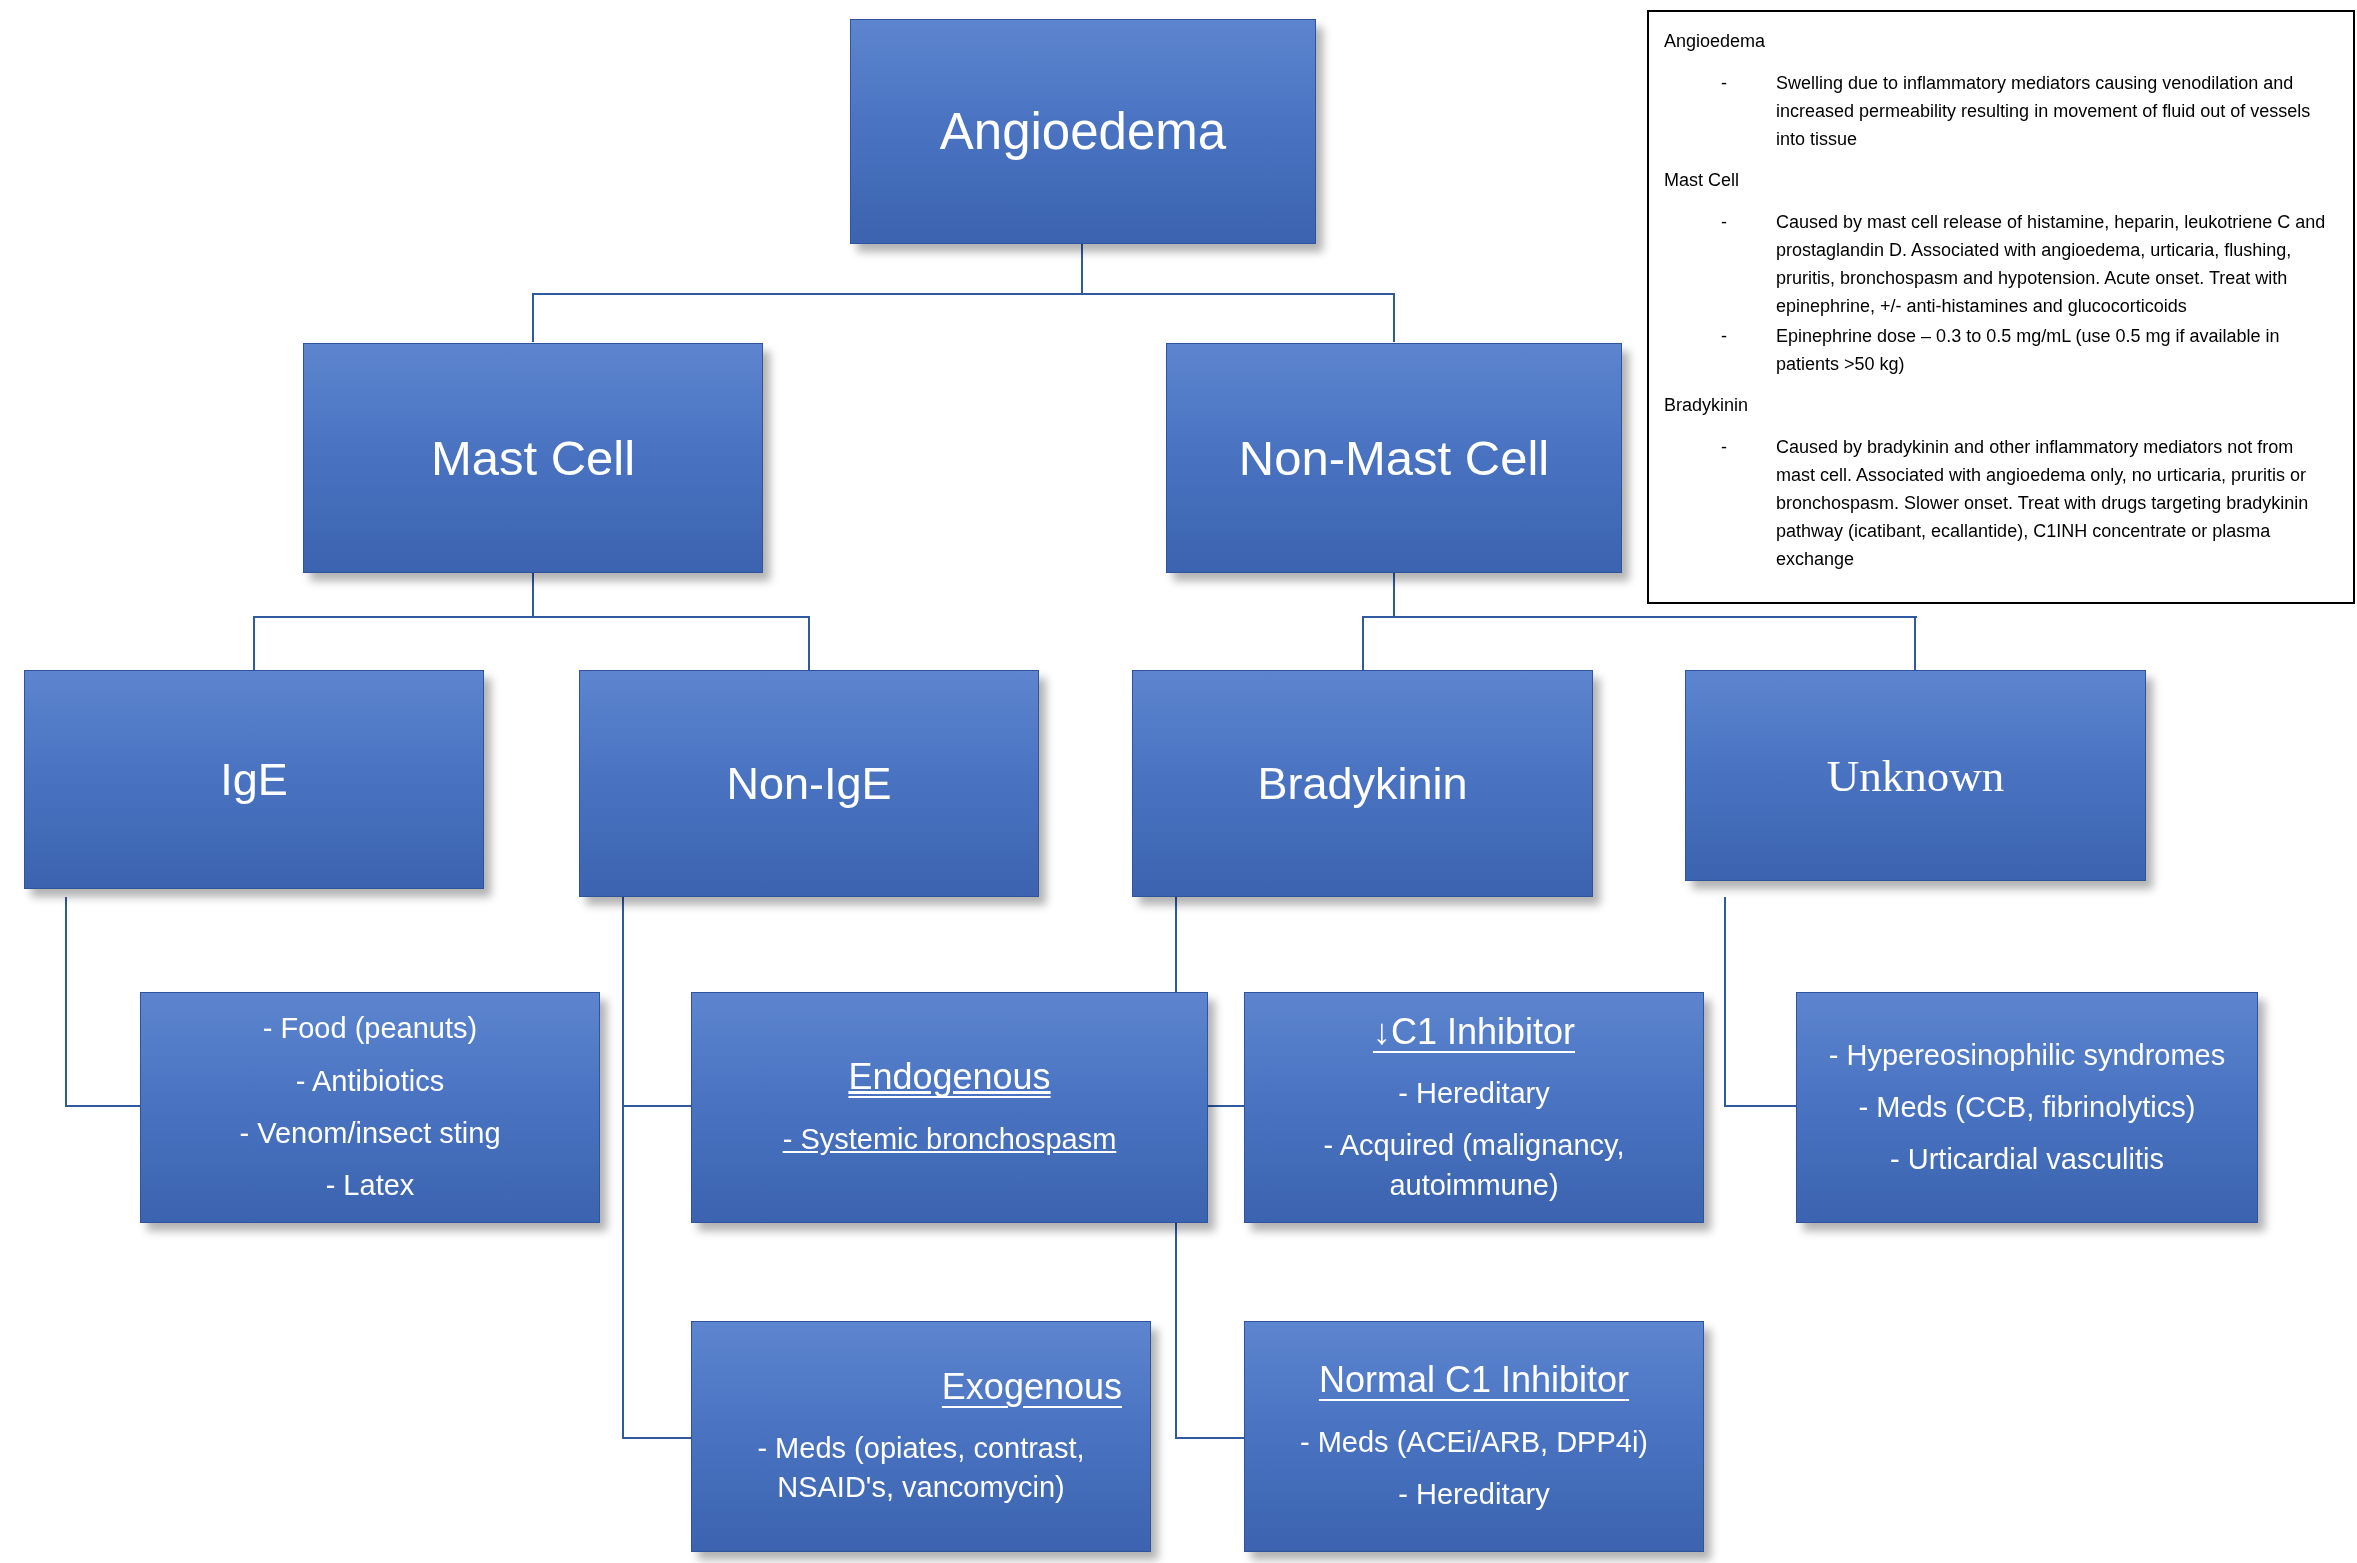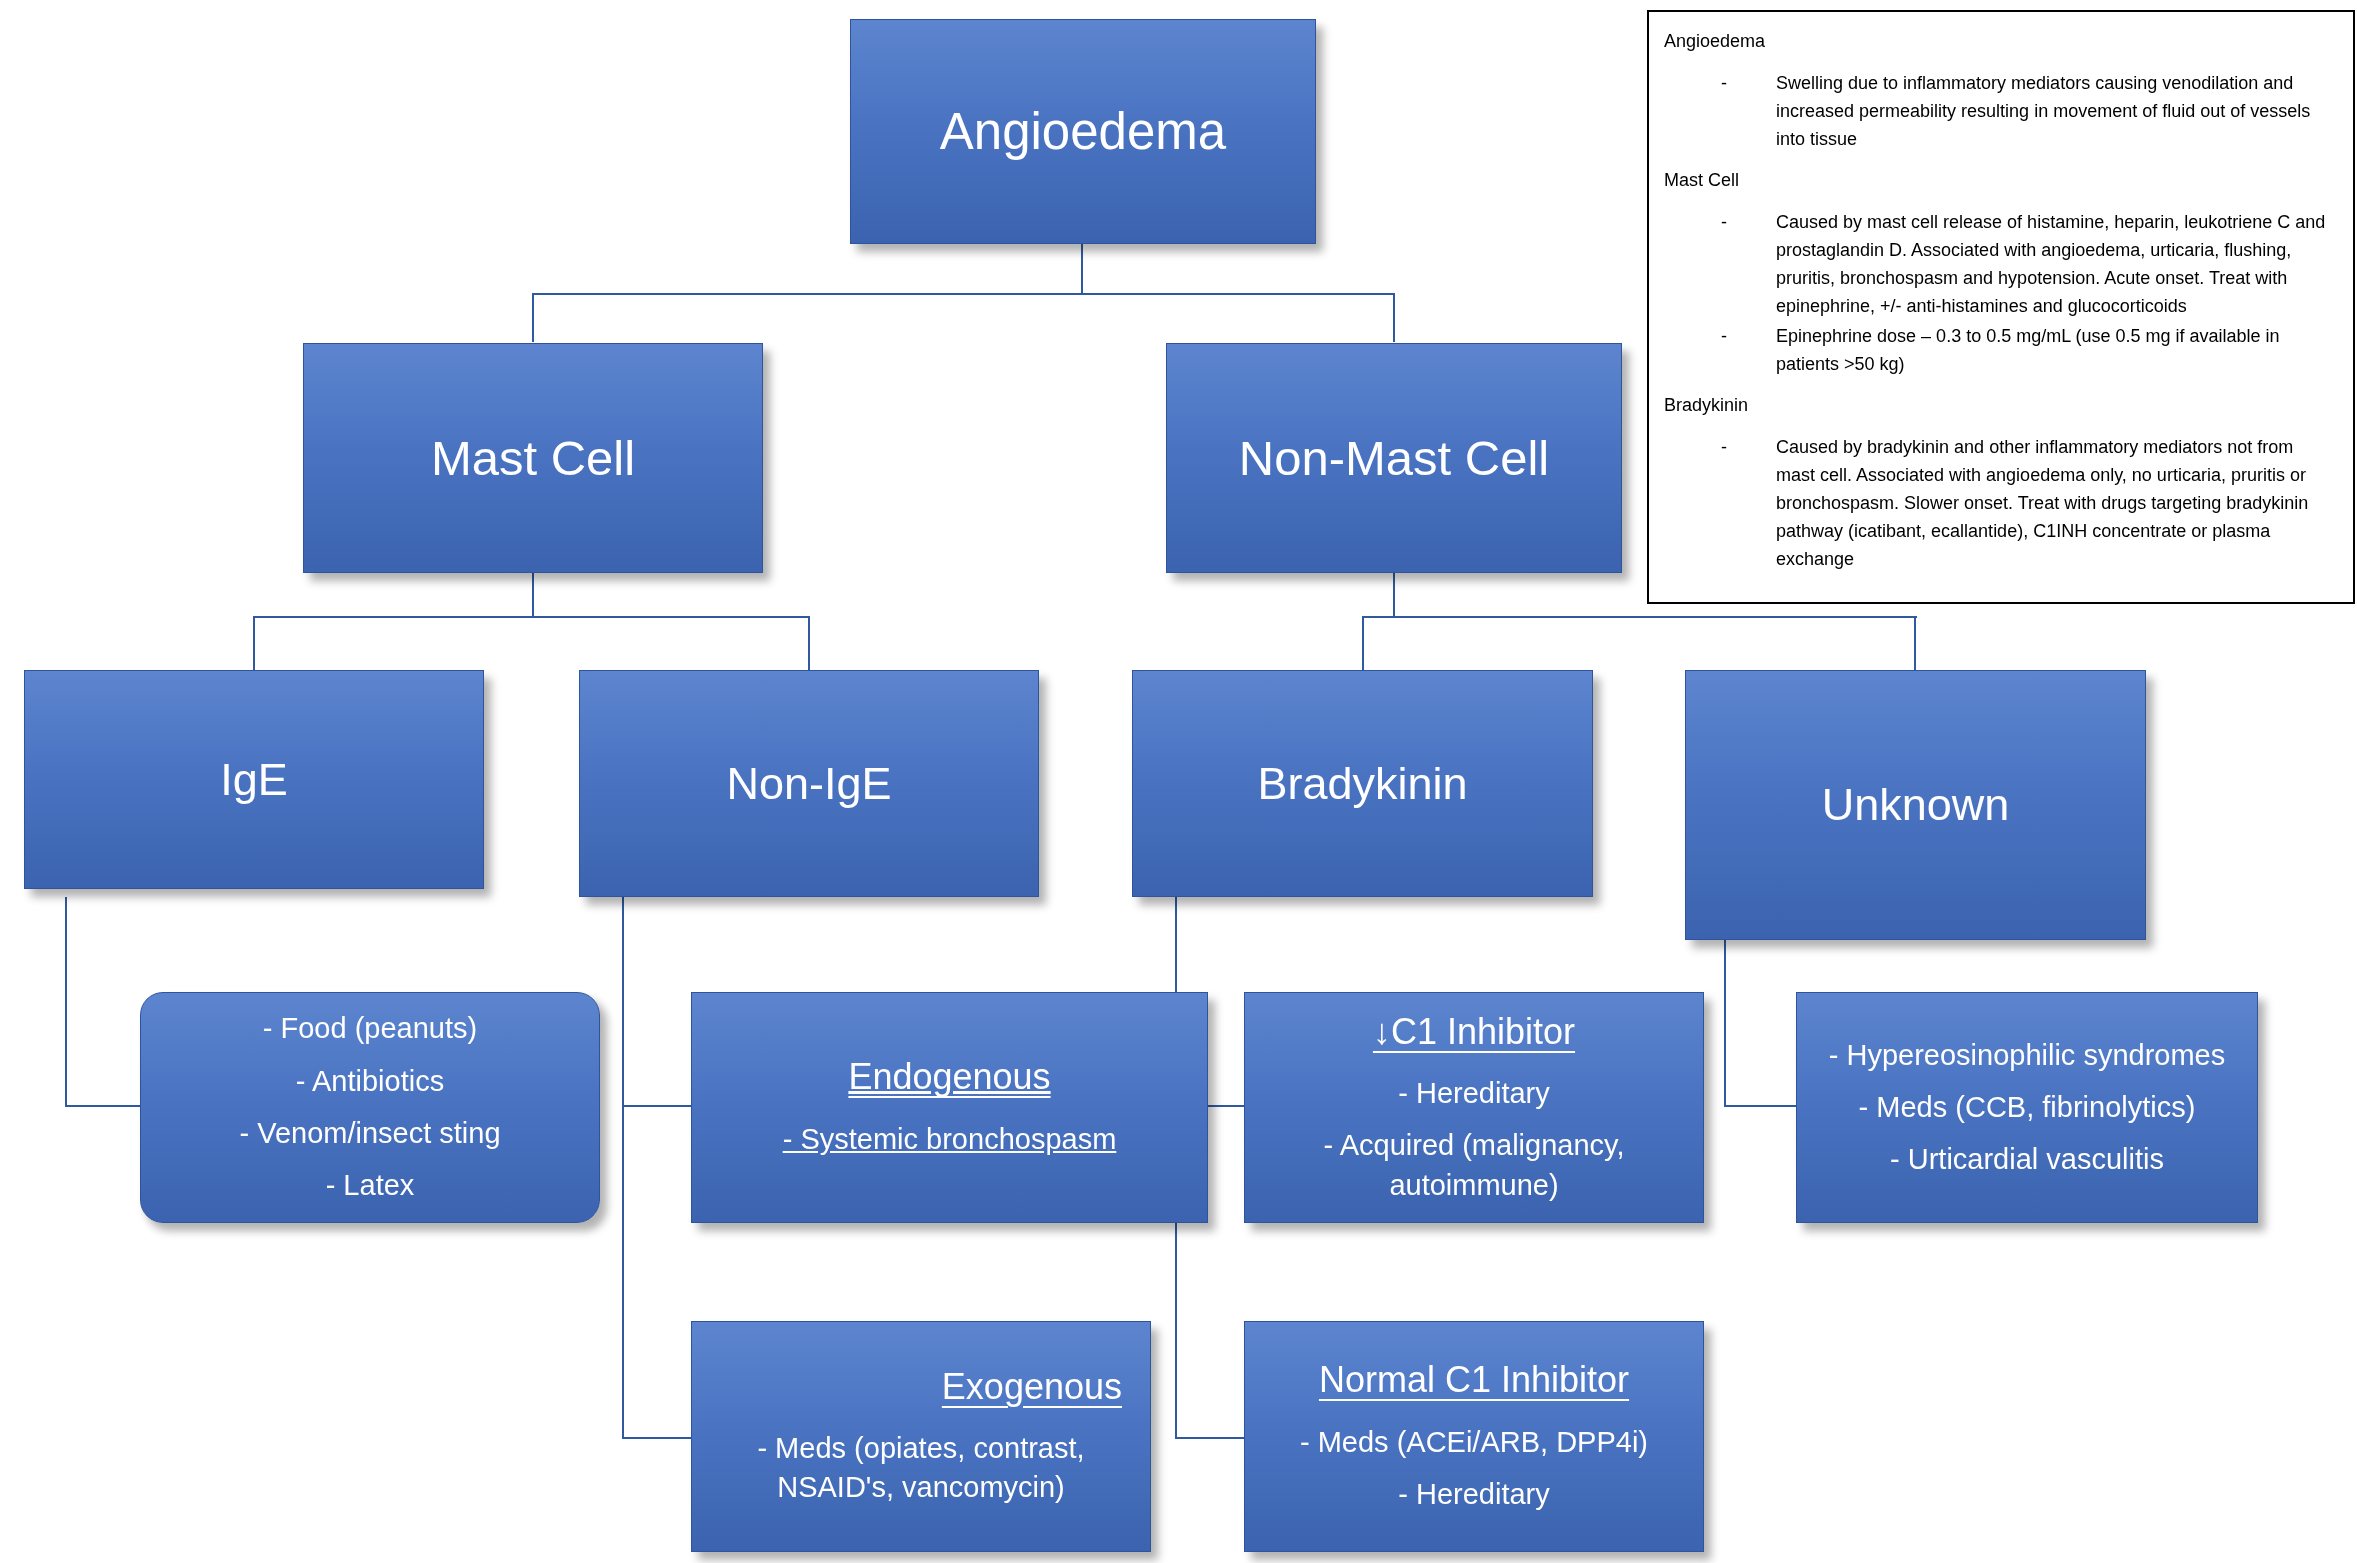--- a/index.html
+++ b/index.html
@@ -39,22 +39,22 @@
   }
   #box-unknown-causes { padding: 9.5px 24.6px; }
 
   
   #box-angioedema      { left: 850px;  top: 19px;   width: 466px; height: 225px; }
   #box-mast            { left: 303px;  top: 343px;  width: 460px; height: 230px; }
   #box-nonmast         { left: 1166px; top: 343px;  width: 456px; height: 230px; }
   #box-ige             { left: 24px;   top: 670px;  width: 460px; height: 219px; }
   #box-nonige          { left: 579px;  top: 670px;  width: 460px; height: 227px; }
   #box-bradykinin      { left: 1132px; top: 670px;  width: 461px; height: 227px; }
-  #box-unknown         { left: 1685px; top: 670px;  width: 461px; height: 270px; }
-  #box-ige-causes      { left: 140px;  top: 992px; width: 460px; height: 231px; border-radius: 23px; }
+  #box-unknown         { left: 1685px; top: 670px;  width: 461px; height: 211px; font-family: Liberation Serif, serif; }
+  #box-ige-causes      { left: 140px;  top: 992px; width: 460px; height: 231px; }
   #box-endogenous      { left: 691px;  top: 992px; width: 517px; height: 231px; text-decoration: underline; }
   #box-low-c1          { left: 1244px; top: 992px; width: 460px; height: 231px; }
   #box-unknown-causes  { left: 1796px; top: 992px; width: 462px; height: 231px; }
   #box-exogenous       { left: 691px;  top: 1321px; width: 460px; height: 231px; align-items: flex-end; }
   #box-normal-c1       { left: 1244px; top: 1321px; width: 460px; height: 231px; }
 
   
   #notes {
     position: absolute;
     left: 1647px; top: 9.5px; width: 708px; height: 594px;

